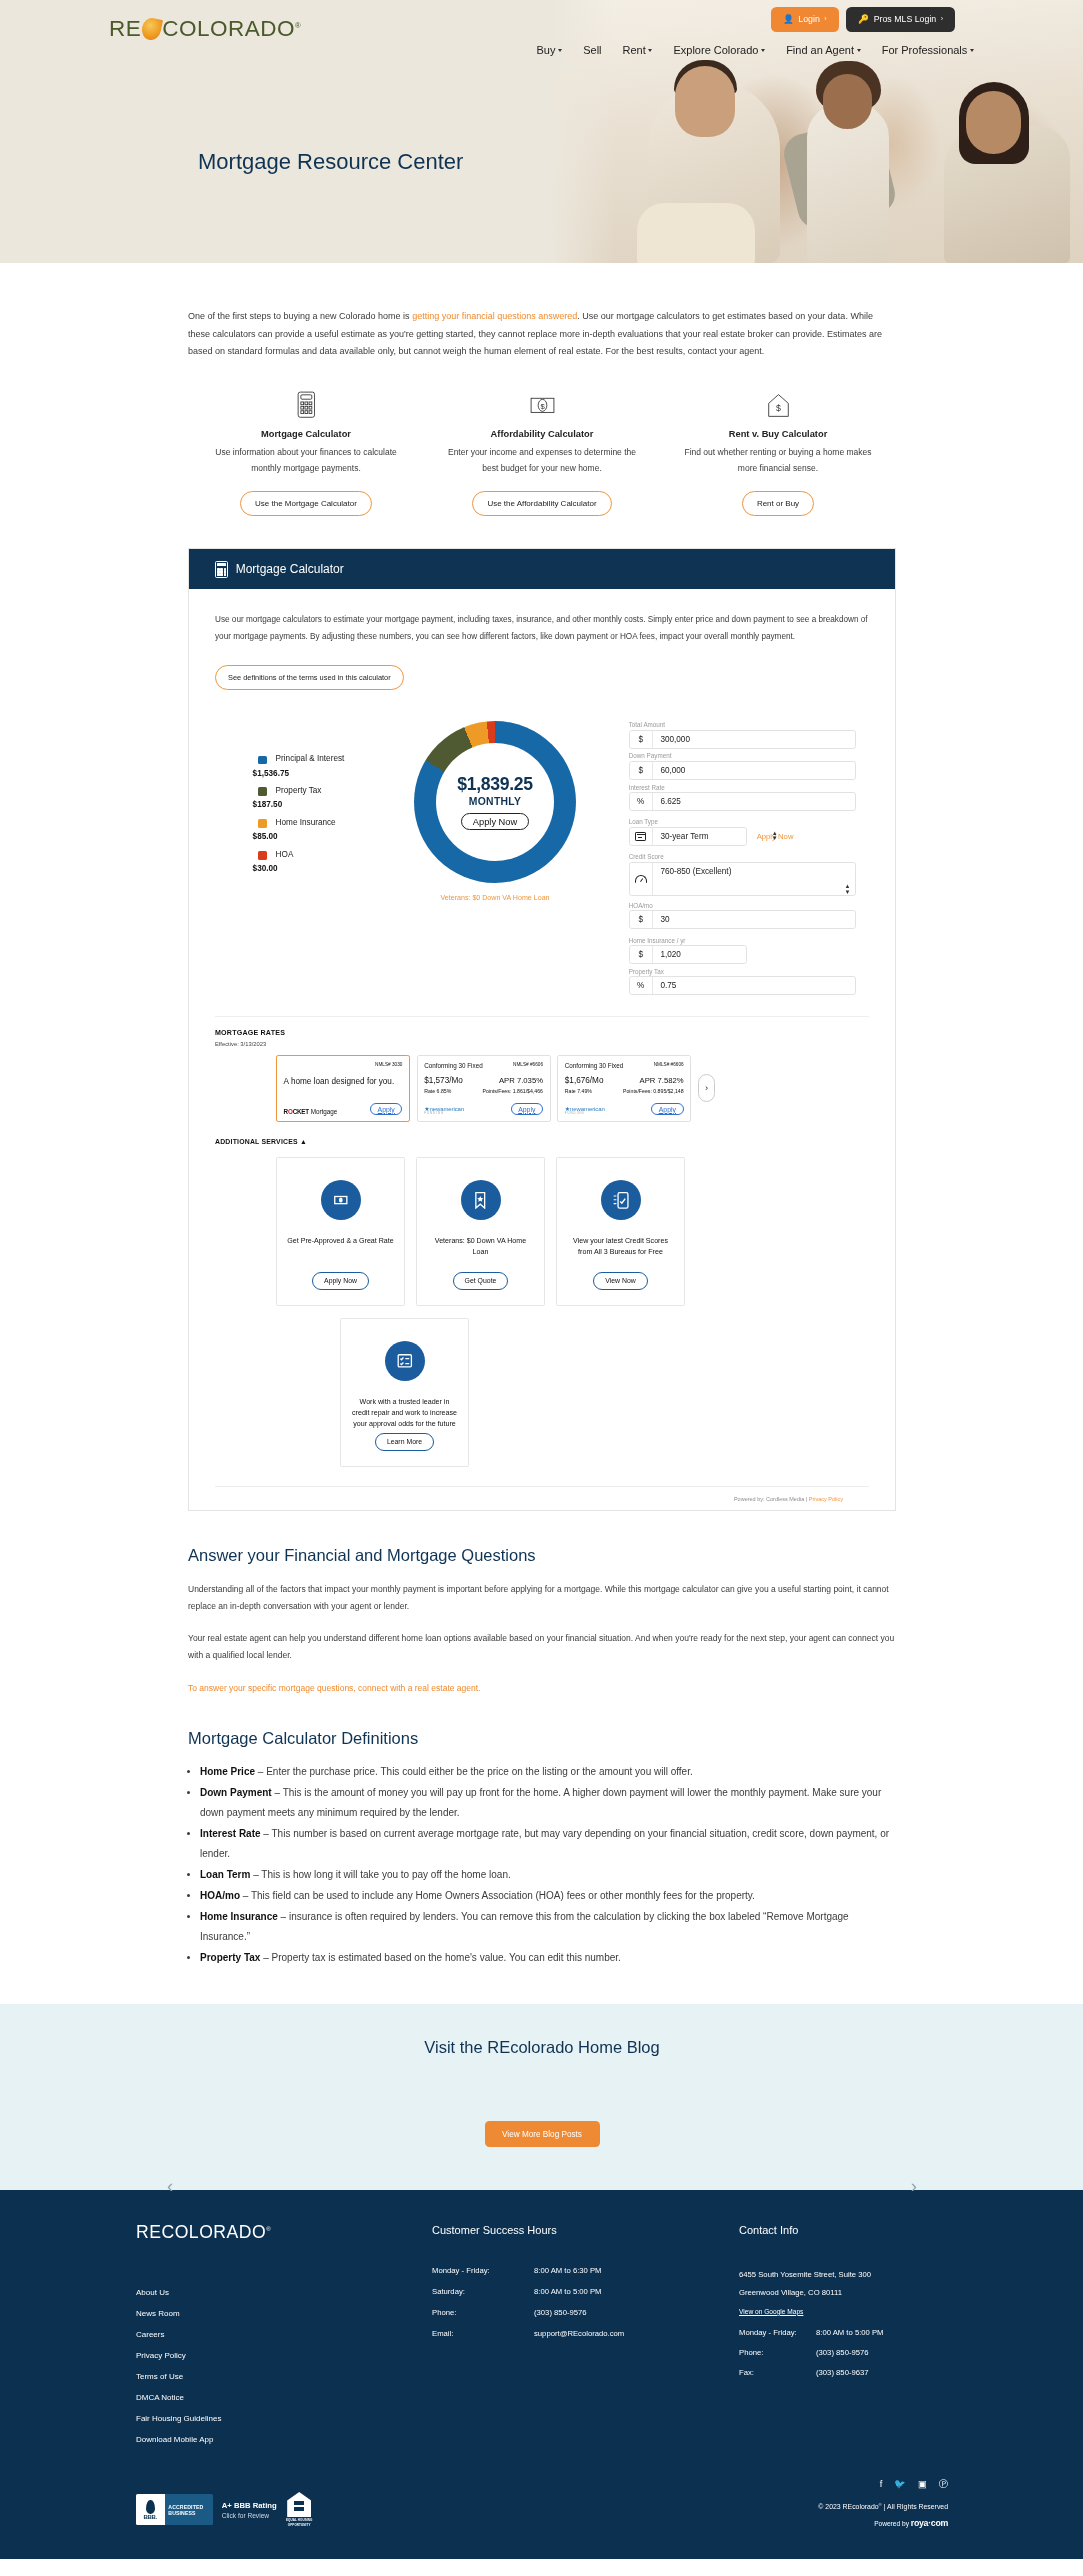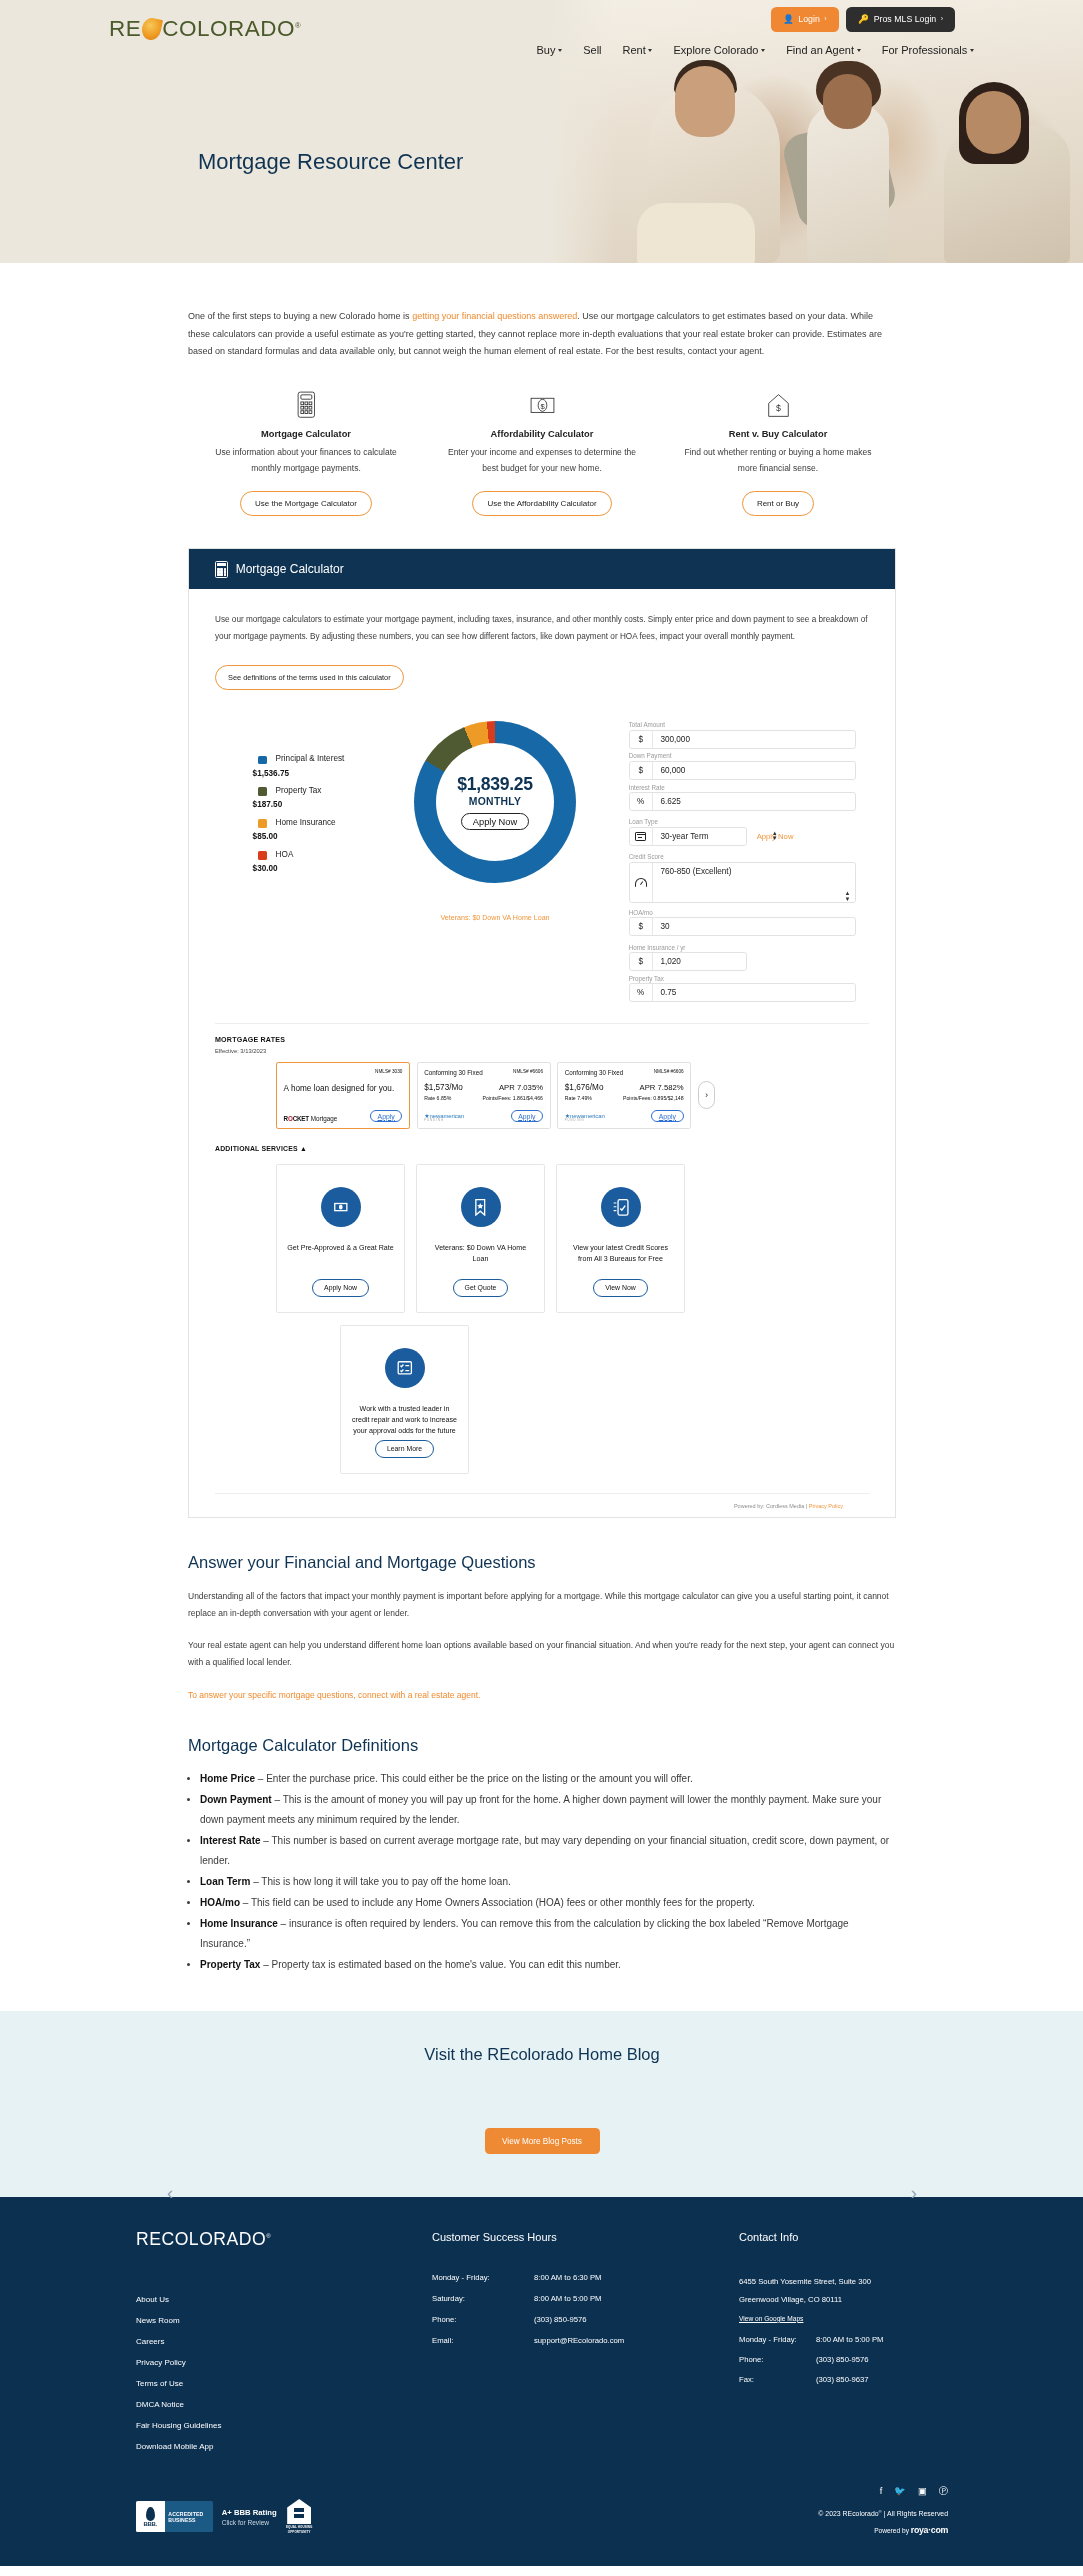--- a/index.html
+++ b/index.html
@@ -159,21 +159,21 @@
     border:0.8px solid #f0953c; border-radius:14.3px; font-size:7.4px; color:#222; background:#fff; cursor:pointer;
   }
 
   .calc-main { display:flex; margin-top:31px; padding-bottom:5.5px; }
   .legend-col { width:165px; padding-left:20px; padding-top:32px; }
   .legend-row { display:flex; align-items:flex-start; gap:8.8px; margin-bottom:3.3px;padding-left:23px; }
   .swatch { width:8.8px; height:8.8px; border-radius:1.6px; margin-top:2.2px; flex:none; }
   .legend-label { font-size:8.2px; color:#222; line-height:1.45; }
   .legend-value { font-size:8.2px; font-weight:700; color:#111; margin:0 0 7.7px 17.6px; }
 
-  .chart-col { width:230px; position:relative; display:flex; flex-direction:column; align-items:center;gap:20px; }
+  .chart-col { width:230px; position:relative; display:flex; flex-direction:column; align-items:center; }
   .donut { position:relative; width:162px; height:162px; border-radius:50%; }
   .donut .hole {
     position:absolute; left:50%; top:50%; transform:translate(-50%,-50%);
     width:118px; height:118px; background:#fff; border-radius:50%;
     display:flex; flex-direction:column; align-items:center; justify-content:center; gap:1.1px;
   }
   .amount { font-size:17.6px; font-weight:700; color:#0e3353; letter-spacing:-0.3px; }
   .monthly { font-size:10.4px; font-weight:700; color:#0e3353; letter-spacing:0.3px; }
   .apply-pill {
     margin-top:4.4px; padding:2.7px 11px; border:0.8px solid #222; border-radius:11px;
@@ -181,21 +181,21 @@
   }
   .va-link { margin-top:11px; font-size:7.1px; color:#f0953c; text-decoration:none; }
 
   .fields-col { flex:1; padding-left:18.7px; padding-right:13px; }
   .field { margin-bottom:3.8px; }
   .field-label { font-size:6.3px; color:#9a9a9a; margin-bottom:1.6px; }
   .field-box {
     display:flex; align-items:center; height:18.7px;
     border:0.5px solid #e2e2e2; border-radius:2.7px; background:#fff;
   }
-  .field-box.tall { height:41px; align-items:flex-end; }
+  .field-box.tall { height:34px; align-items:flex-end; }
   .prefix {
     width:23px; text-align:center; font-size:8.2px; color:#222;
     border-right:0.5px solid #e8e8e8; align-self:stretch;
     display:flex; align-items:center; justify-content:center; flex:none;
   }
   .field-input {
     flex:1; border:none; outline:none; font-size:8.2px; color:#222;
     padding-left:7.7px; background:transparent; font-family:"Liberation Sans", sans-serif;
   }
   .select-row { display:flex; align-items:center; gap:10px; }

